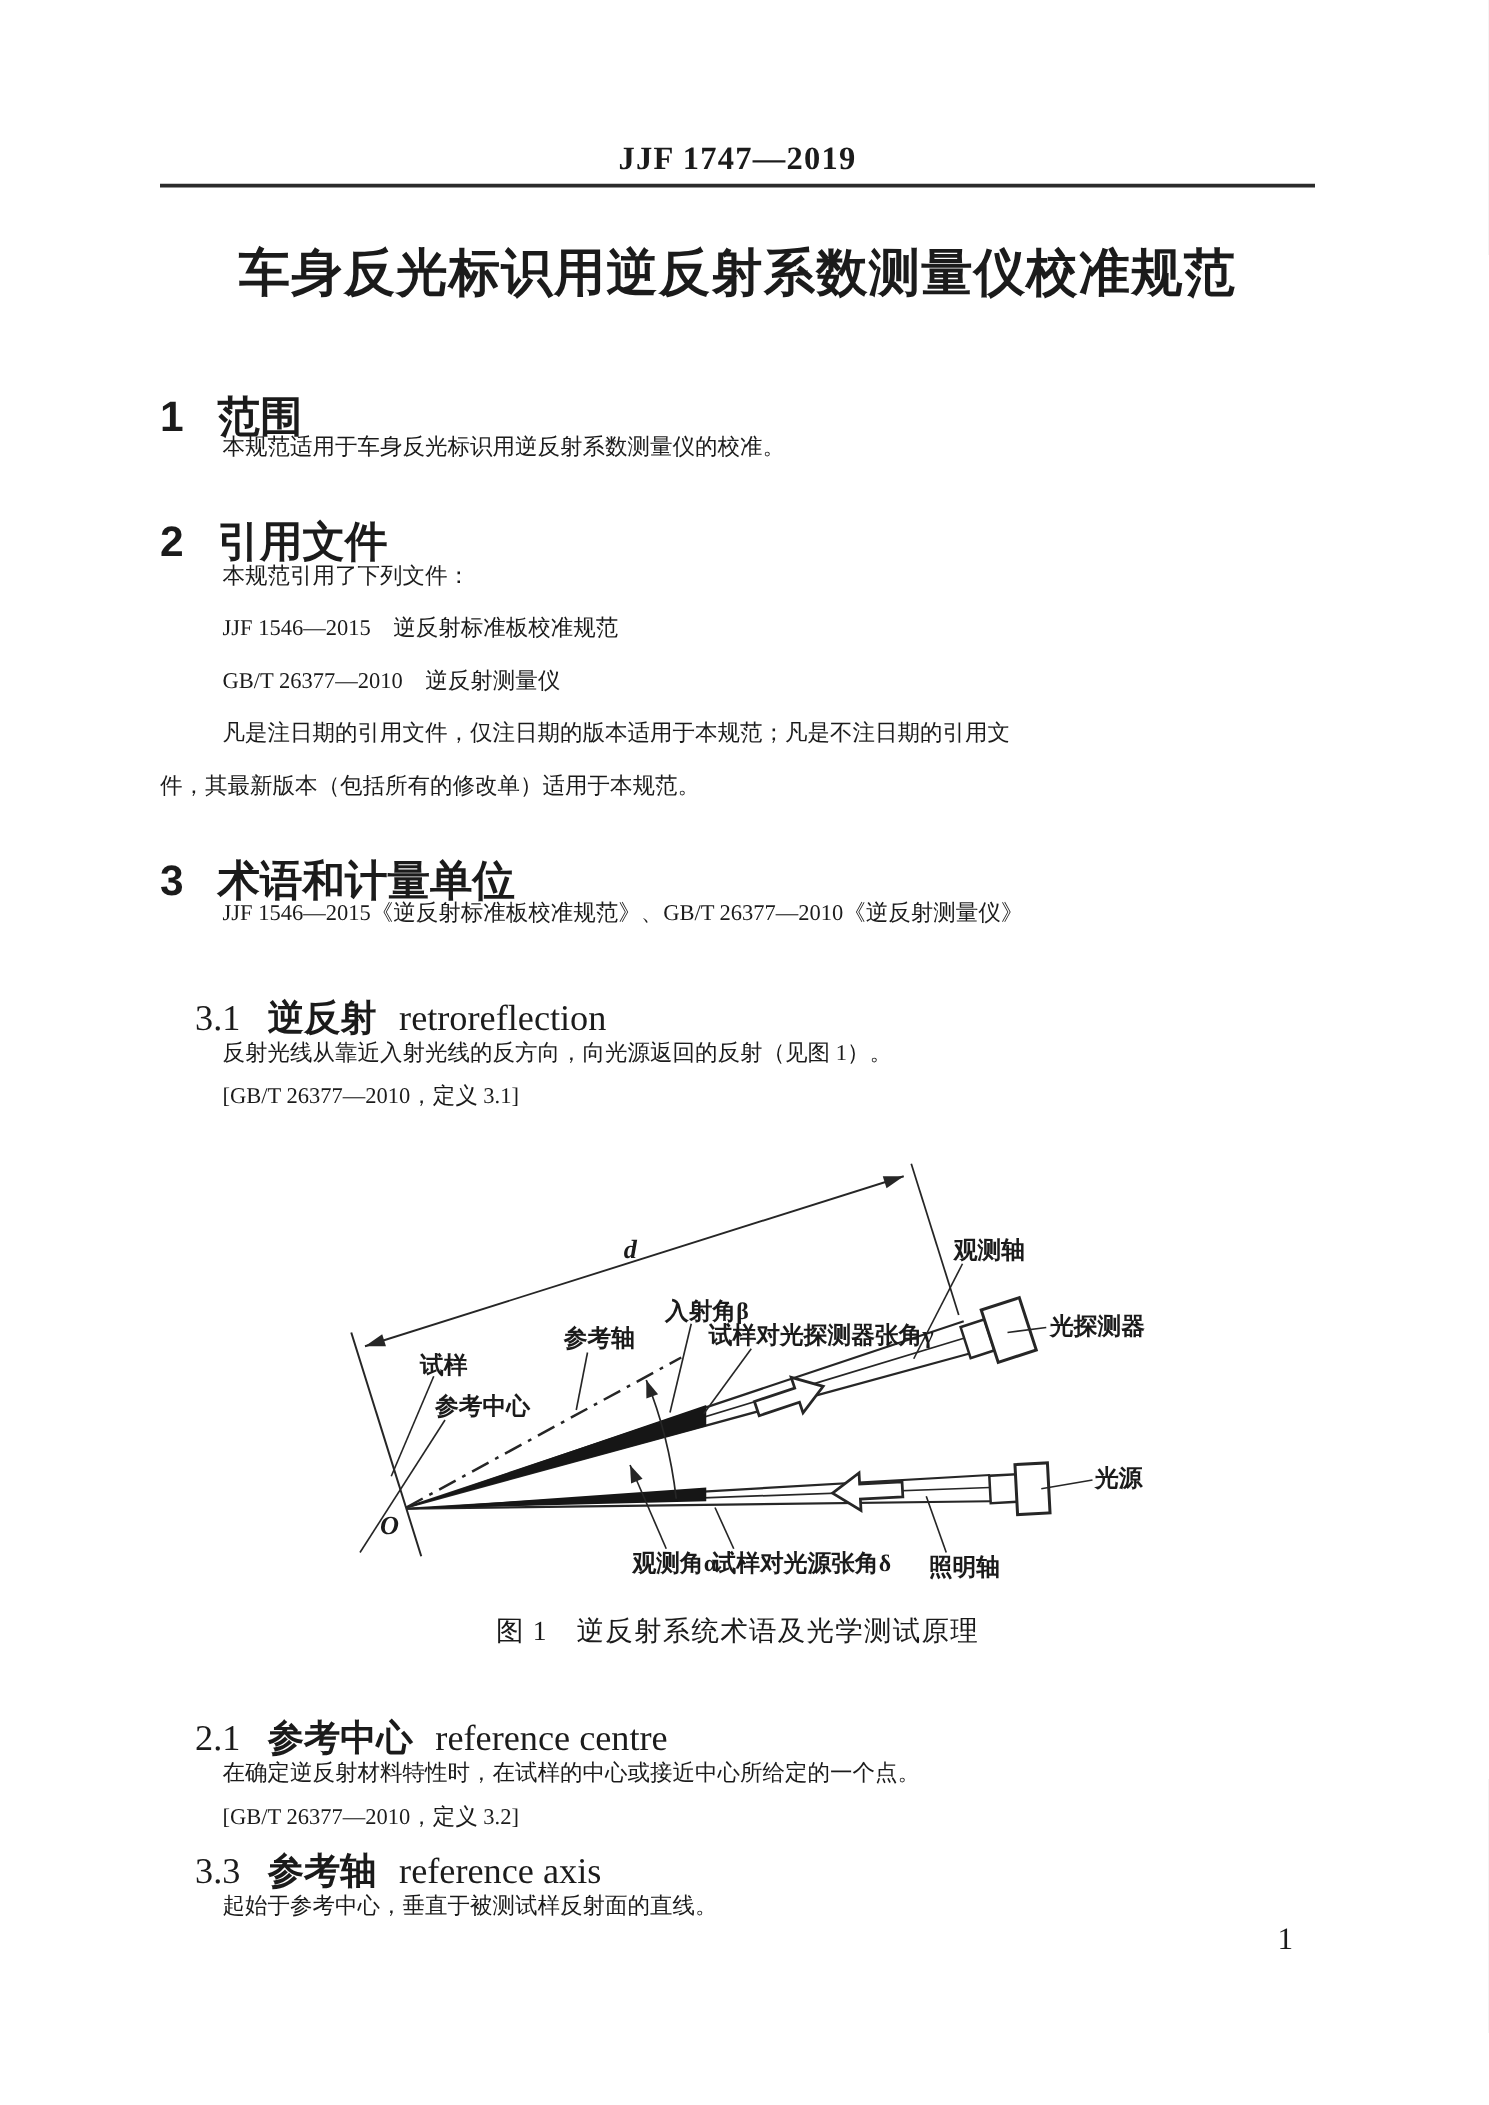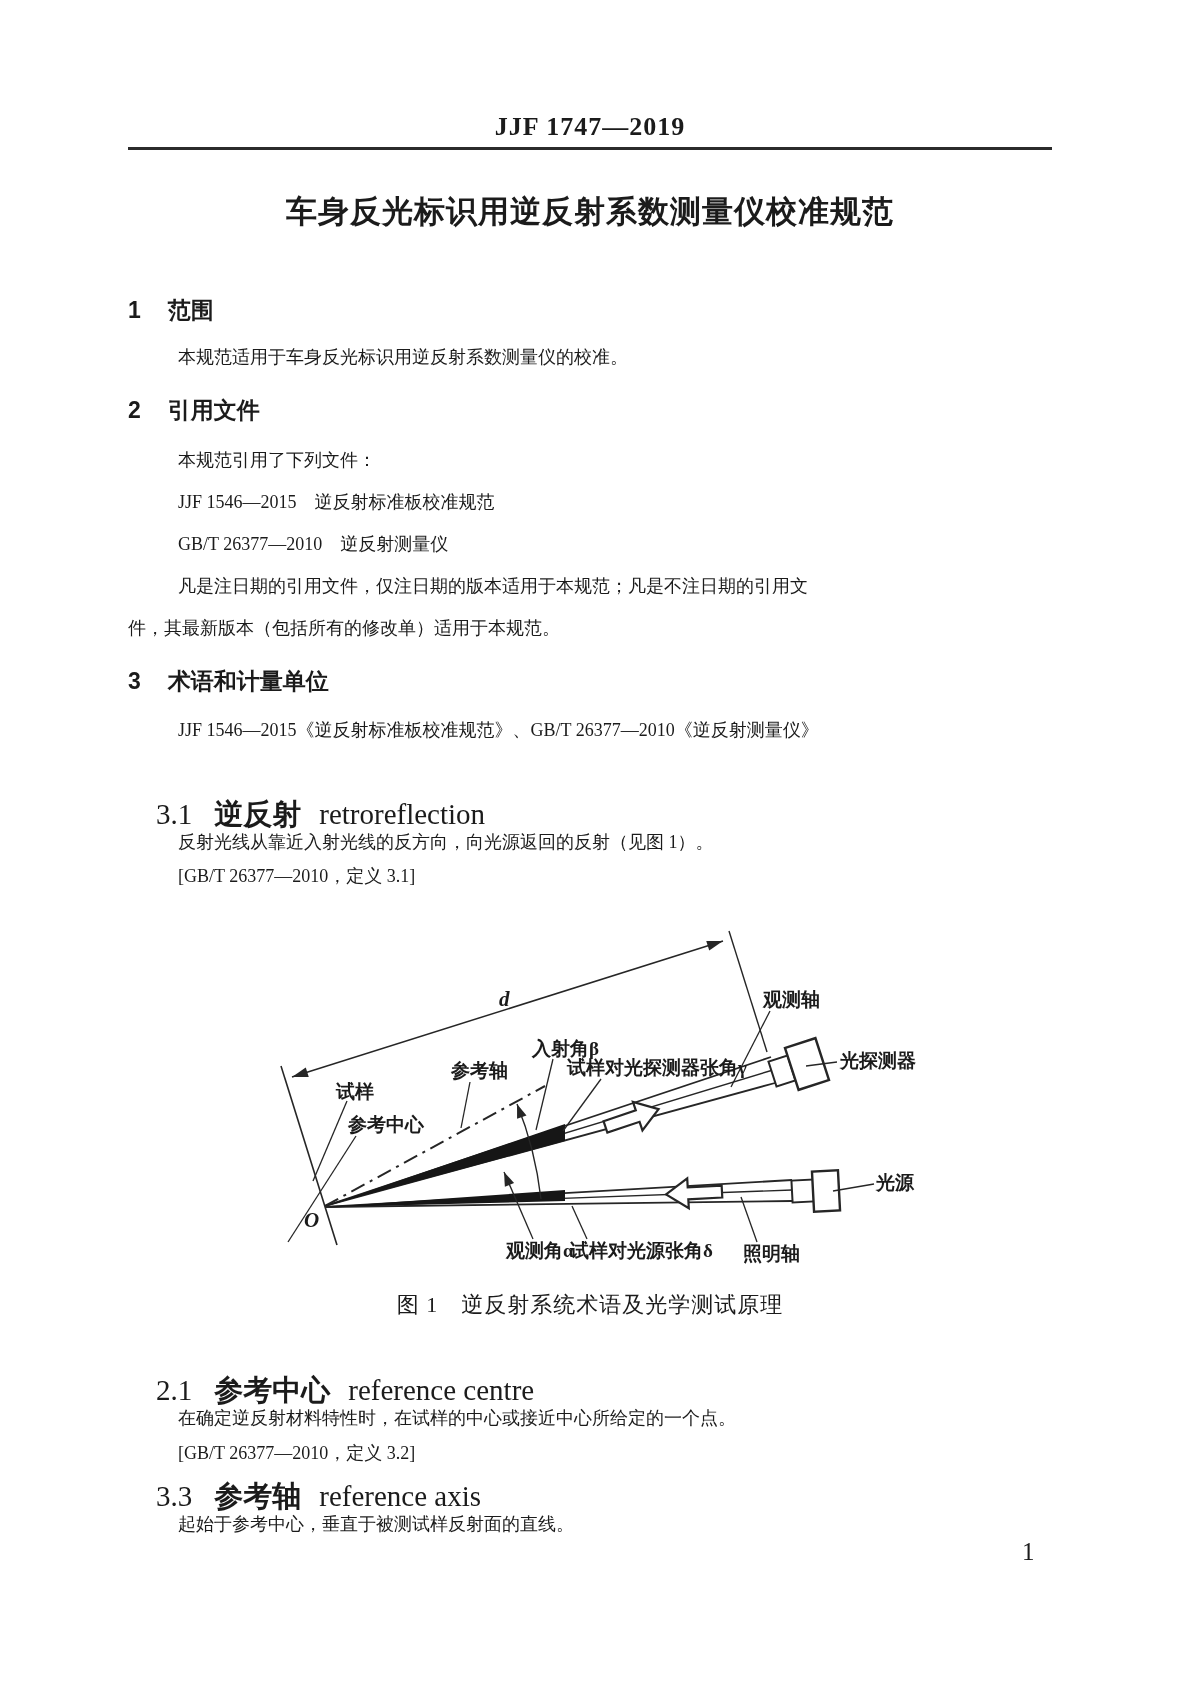--- a/index.html
+++ b/index.html
@@ -9,27 +9,27 @@
     font-family:"Liberation Serif","DejaVu Serif",serif;color:#1b1b1b;
   }
   .doc-header{
     position:absolute;left:128px;width:924px;text-align:center;
     font-size:26px;font-weight:bold;letter-spacing:1px;
     font-family:"Liberation Serif","DejaVu Serif",serif;
   }
   .hrule{position:absolute;left:128px;width:924px;height:3px;background:#2b2b2b;}
   .doc-title{
     position:absolute;left:128px;width:924px;text-align:center;
-    font-size:31px;font-weight:bold;letter-spacing:1px;
+    font-size:41px;font-weight:bold;letter-spacing:1px;
     font-family:"Liberation Sans","DejaVu Sans",sans-serif;
   }
   .h{
     position:absolute;left:128px;white-space:nowrap;
     font-family:"Liberation Sans","DejaVu Sans",sans-serif;
-    font-size:23px;font-weight:bold;
+    font-size:34px;font-weight:bold;margin-top:16px;
   }
   .h .ht{margin-left:27px;}
   .line{position:absolute;white-space:nowrap;font-size:18px;}
   .ind{left:178px;}
   .noind{left:128px;}
   .term{position:absolute;left:128px;white-space:nowrap;font-size:29px;margin-left:28px;}
   .term .tnum{font-family:"Liberation Serif","DejaVu Serif",serif;}
   .term .tzh{
     margin-left:22px;font-weight:bold;
     font-family:"Liberation Sans","DejaVu Sans",sans-serif;

